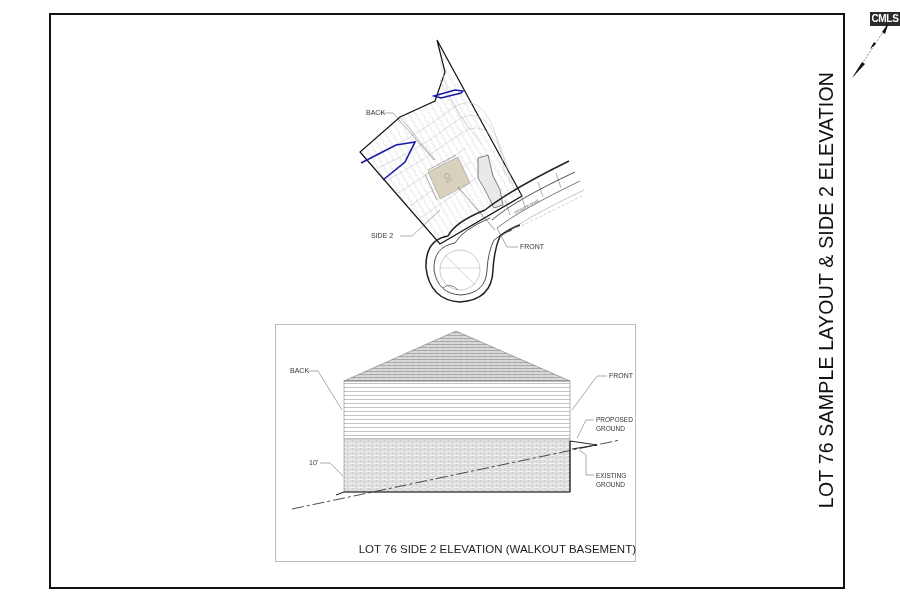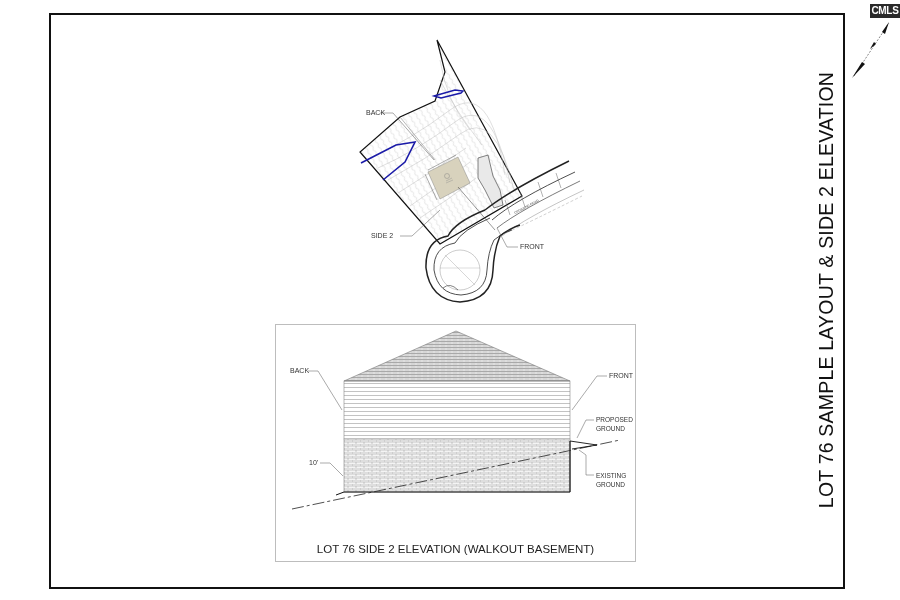--- a/index.html
+++ b/index.html
@@ -1,21 +1,21 @@
 <!DOCTYPE html>
 <html><head>
 <meta charset="utf-8">
 <style>
   html, body { margin: 0; padding: 0; background: #ffffff; }
   body { width: 900px; height: 600px; position: relative; overflow: hidden; font-family: "Liberation Sans", "DejaVu Sans", sans-serif; }
   .sheet-border { position: absolute; left: 49px; top: 13px; width: 792px; height: 572px; border: 2.5px solid #111; box-sizing: content-box; }
-  .logo { position: absolute; left: 870px; top: 4px; width: 30px; height: 14px; background: #2a2a2a; color: #fff; font-size: 10px; font-weight: bold; line-height: 14px; text-align: center; letter-spacing: -0.3px; }
+  .logo { position: absolute; left: 870px; top: 12px; width: 30px; height: 14px; background: #2a2a2a; color: #fff; font-size: 10px; font-weight: bold; line-height: 14px; text-align: center; letter-spacing: -0.3px; }
   .vtitle { position: absolute; left: 826px; top: 290px; transform: translate(-50%, -50%) rotate(-90deg); white-space: nowrap; font-size: 19.5px; color: #111; letter-spacing: 0.2px; }
   .elev-frame { position: absolute; left: 275px; top: 324px; width: 361px; height: 238px; border: 1px solid #bdbdbd; box-sizing: border-box; }
-  .elev-caption { position: absolute; left: 275px; top: 543px; width: 361px; text-align: center; font-size: 11.5px; color: #222; }
+  .elev-caption { position: absolute; left: 275px; top: 543px; width: 361px; text-align: right; font-size: 11.5px; color: #222; }
   .lbl { position: absolute; font-size: 7px; color: #333; white-space: nowrap; }
   .lbl-sm { position: absolute; font-size: 6.5px; color: #333; white-space: nowrap; line-height: 9px; }
   svg { position: absolute; left: 0; top: 0; }
 </style>
 </head>
 <body>
 
 <div class="sheet-border"></div>
 
 <div class="logo">CMLS</div>

